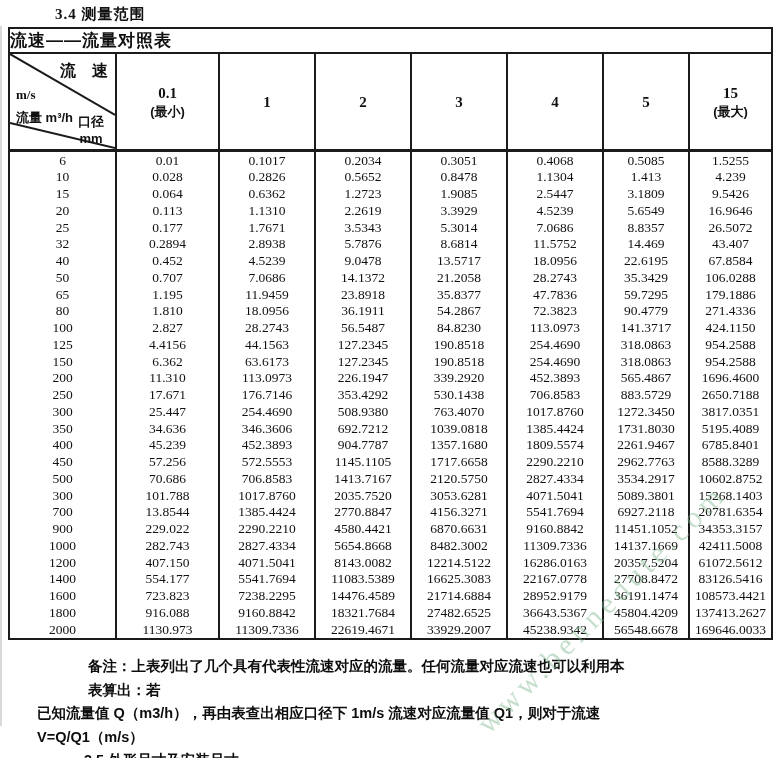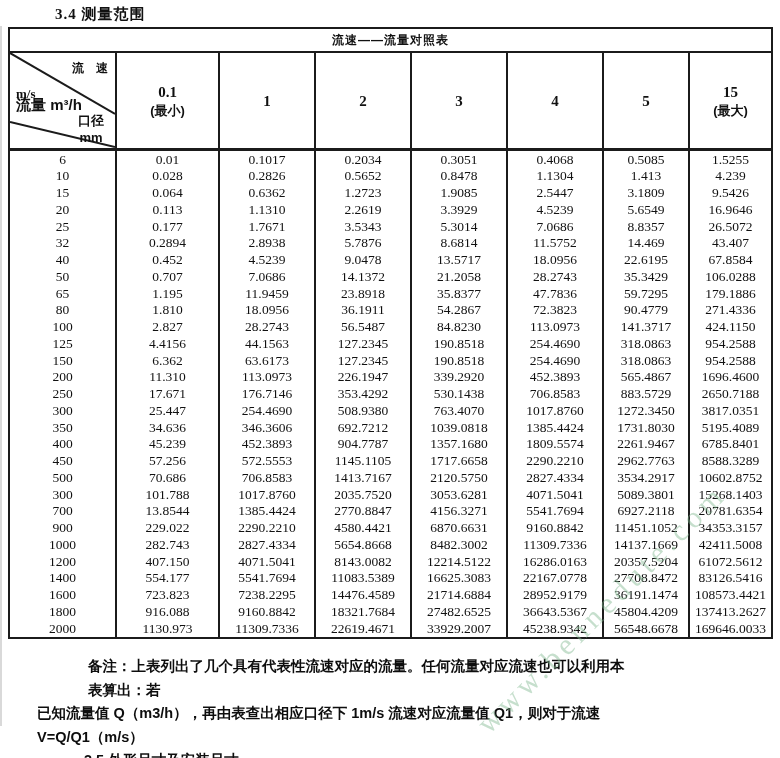--- a/index.html
+++ b/index.html
@@ -14,35 +14,35 @@
   .heading{
     position:absolute;left:55px;top:5px;font-size:15px;font-weight:bold;
     font-family:"Liberation Serif",serif;letter-spacing:1px;
   }
   table.flow{
     position:absolute;left:8px;top:27px;width:763px;border-collapse:collapse;
     table-layout:fixed;border:2px solid #1b1b1b;
   }
   table.flow th,table.flow td{padding:0;margin:0;}
   tr.title-row th{
-    border-bottom:2px solid #1b1b1b;height:22px;text-align:center;
-    font-size:12px;font-weight:bold;letter-spacing:1px;
+    border-bottom:2px solid #1b1b1b;height:22px;text-align:left;
+    font-size:17px;font-weight:bold;letter-spacing:1px;
   }
   tr.header-row th{
     border-left:2px solid #1b1b1b;border-bottom:3px solid #1b1b1b;
     height:95px;text-align:center;vertical-align:middle;
   }
   tr.header-row th:first-child{border-left:none;}
   .h-main{font-family:"Liberation Serif",serif;font-weight:bold;font-size:15px;line-height:20px;}
   .h-sub{font-weight:bold;font-size:13px;line-height:18px;}
   .corner{position:relative;}
   .corner svg{position:absolute;left:0;top:0;width:100%;height:100%;}
-  .corner .c-top{position:absolute;top:7px;right:7px;font-size:12px;font-weight:bold;}
+  .corner .c-top{position:absolute;top:7px;right:7px;font-size:16px;font-weight:bold;}
   .corner .c-ms{position:absolute;left:6px;top:33px;font-size:13px;font-weight:bold;font-family:"Liberation Serif",serif;}
-  .corner .c-flow{position:absolute;left:6px;top:43px;font-size:15px;font-weight:bold;}
+  .corner .c-flow{position:absolute;left:6px;top:55px;font-size:13px;font-weight:bold;}
   .corner .c-dn{position:absolute;left:9px;bottom:3px;font-size:13px;font-weight:bold;margin-left:48px;}
   tbody td{
     border-left:2px solid #1b1b1b;text-align:center;vertical-align:middle;
     font-family:"Liberation Serif",serif;font-size:13.5px;height:16.75px;line-height:1;
   }
   tbody td:first-child{border-left:none;}
   .notes{
     position:absolute;left:0;top:655px;width:628px;font-weight:bold;
     font-size:14.5px;line-height:23.5px;color:#0d0d0d;
   }

